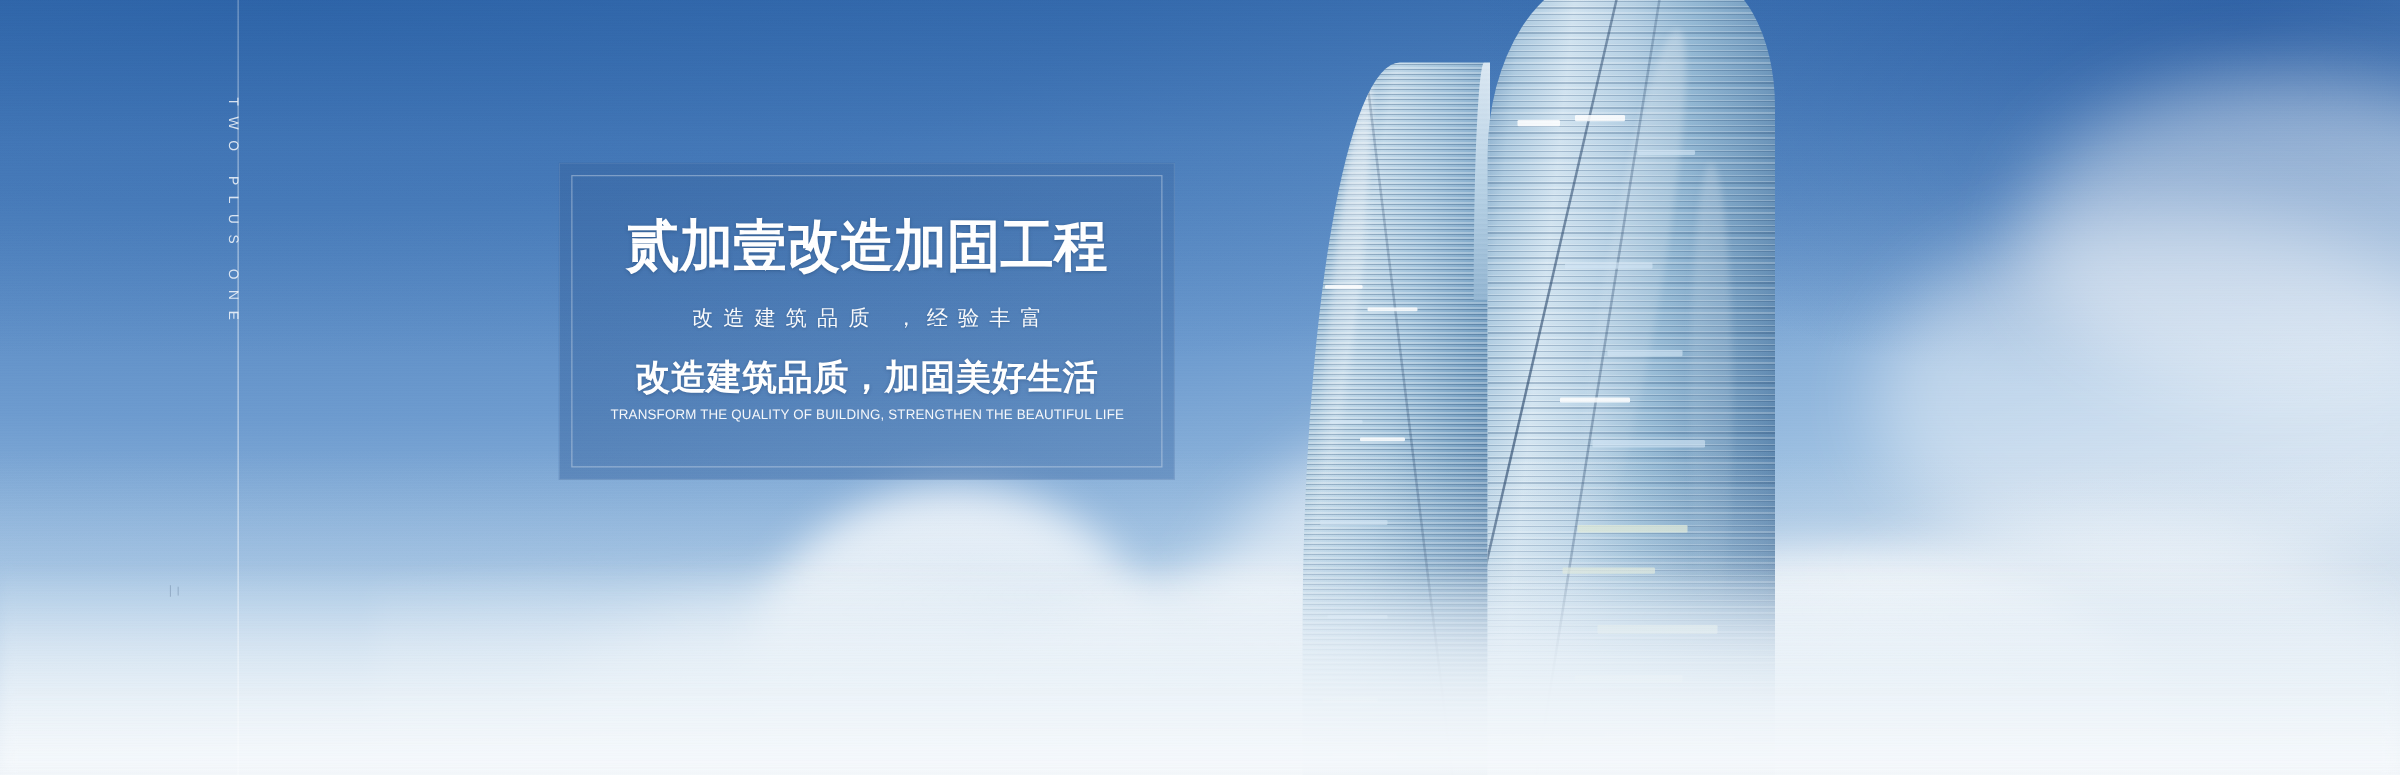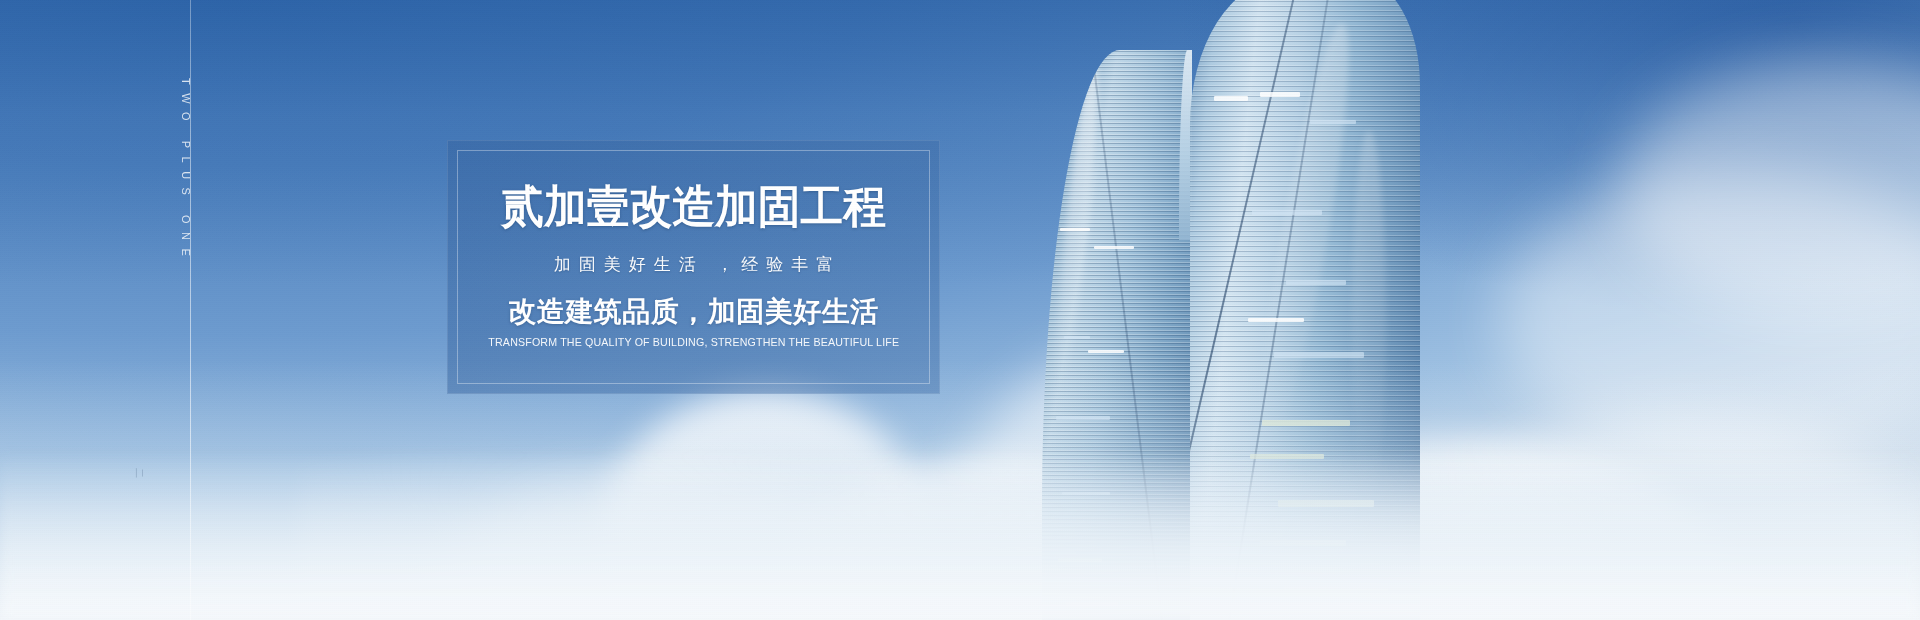--- a/index.html
+++ b/index.html
@@ -173,21 +173,21 @@
     font-size:11px; letter-spacing:8.5px; font-weight:400;
   }
   #brand-mark{
     position:absolute; left:146px; top:468px;
     transform:rotate(90deg); transform-origin:left top;
     color:rgba(104,130,158,.55); font-size:10px; letter-spacing:1px;
   }
 
   
   #panel{
-    position:absolute; left:447px; top:140px; width:493px; height:254px;
+    position:absolute; left:447px; top:130px; width:493px; height:254px;
     background:linear-gradient(125deg,rgba(54,100,160,.52) 0%,rgba(58,104,163,.48) 45%,rgba(64,110,168,.44) 100%);
     box-shadow:inset 0 0 0 1px rgba(255,255,255,.10);
   }
   #panel-inner-border{
     position:absolute; left:10px; top:10px; right:10px; bottom:10px;
     border:1px solid rgba(255,255,255,.34);
     pointer-events:none;
   }
   #panel-content{
     position:absolute; left:0; right:0; top:0; bottom:0;
@@ -302,20 +302,20 @@
   <div id="brand">
     <div id="brand-rule"></div>
     <div id="brand-vtext">TWO PLUS ONE</div>
     <div id="brand-mark">二</div>
   </div>
 
   <div id="panel">
     <div id="panel-inner-border"></div>
     <div id="panel-content">
       <div id="headline">贰加壹改造加固工程</div>
-      <div id="subline">加固美好生活 ，经验丰富</div>
+      <div id="subline">改造建筑品质 ，经验丰富</div>
       <div id="slogan">改造建筑品质，加固美好生活</div>
       <div id="slogan-en">TRANSFORM THE QUALITY OF BUILDING, STRENGTHEN THE BEAUTIFUL LIFE</div>
     </div>
   </div>
 
   <div class="grain"></div>
 </div>
 
 </body></html>

